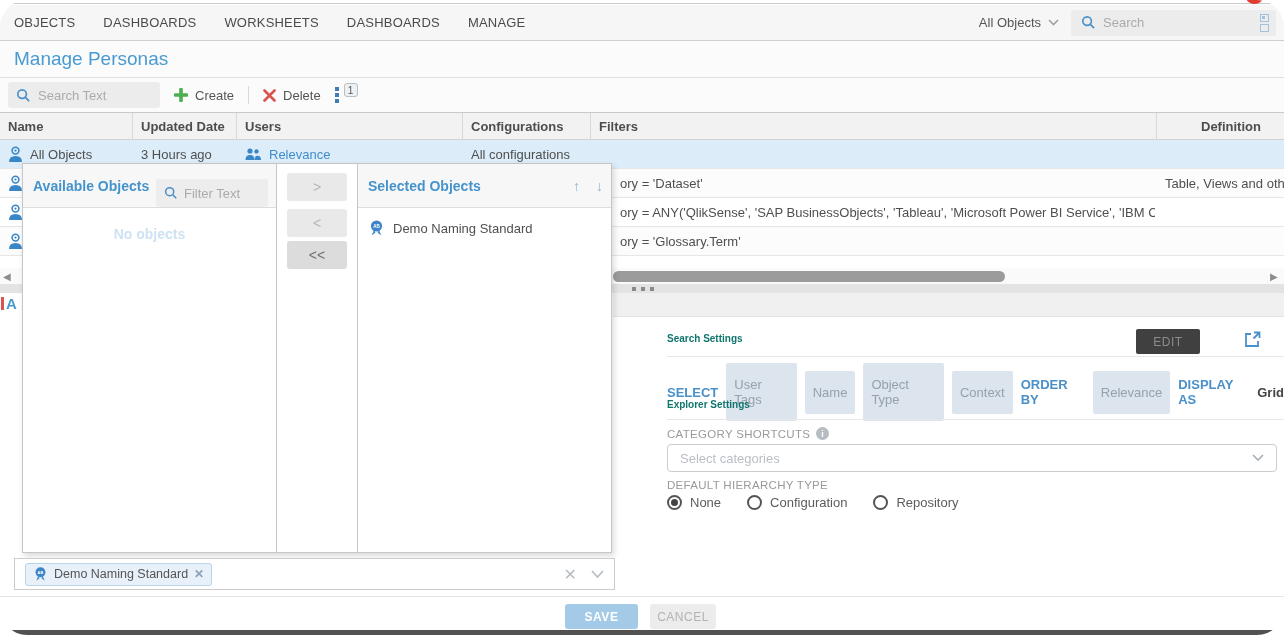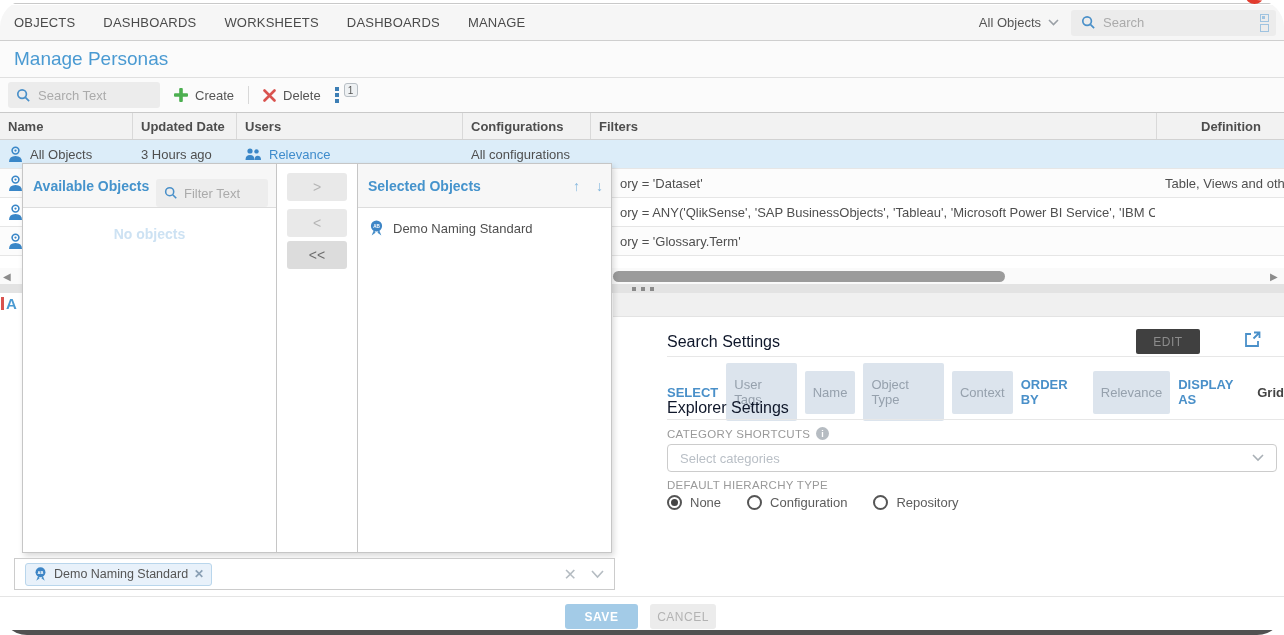--- a/index.html
+++ b/index.html
@@ -57,21 +57,21 @@
 
   
   .splitter { left:0; top:284px; width:1284px; height:9px; background:#e3e3e3; }
   .split-dots { position:absolute; left:632px; top:3px; display:flex; gap:5px; }
   .split-dots i { width:4px; height:4px; background:#8a8a8a; display:block; }
   .grayband { left:613px; top:293px; width:671px; height:24px; background:#f0f0f0; border-bottom:1px solid #e3e3e3; }
   .partial-head { left:6px; top:295px; font-size:15px; font-weight:bold; color:#4a9ad2; }
   .red-sliver { left:1px; top:297px; width:3px; height:13px; background:#d9534f; }
 
   
-  .dp-title { font-size:16px; font-weight:normal; color:#0f172a; }
+  .dp-title { font-size:10px; font-weight:bold; color:#0f766e; }
   .hrline { position:absolute; height:1px; background:#e7e7e7; }
   .edit-btn { position:absolute; left:1136px; top:329px; width:64px; height:25px; background:#404040; border:none; border-radius:2px; font:12px "Liberation Sans",sans-serif; color:#8c8c8c; letter-spacing:.5px; cursor:pointer; }
   .chips-row { left:667px; top:363px; display:flex; align-items:center; gap:8px; font-size:13px; }
   .blue-label { color:#4a90c9; font-weight:bold; }
   .chip { background:#dce4ed; color:#96a1ad; border-radius:2px; padding:14px 8px; font-size:13px; }
   .grid-val { color:#444; font-weight:bold; }
   .micro-label { font-size:11.5px; color:#9a9a9a; letter-spacing:.3px; display:flex; align-items:center; gap:6px; }
   .info-icon { width:13px; height:13px; border-radius:50%; background:#b6bcc2; color:#fff; font-size:9px; font-weight:bold; display:inline-flex; align-items:center; justify-content:center; }
   .select-box { position:absolute; left:667px; top:444px; width:610px; height:28px; border:1px solid #ccc; border-radius:4px; background:#fff; display:flex; align-items:center; padding:0 12px; justify-content:space-between; cursor:pointer; }
   .select-placeholder { color:#b9bfc6; font-size:13px; }

